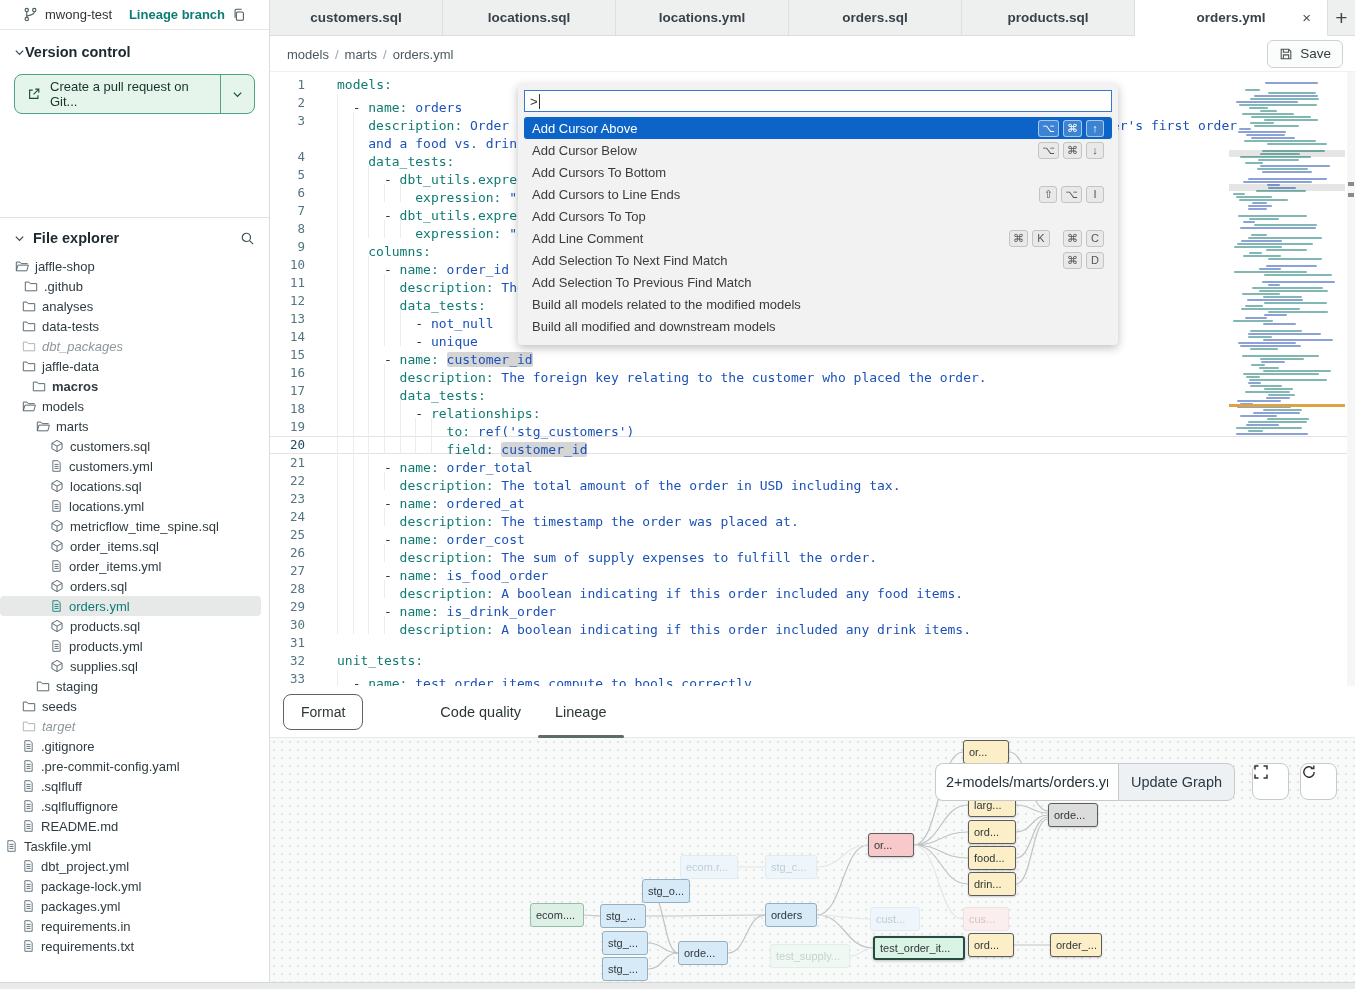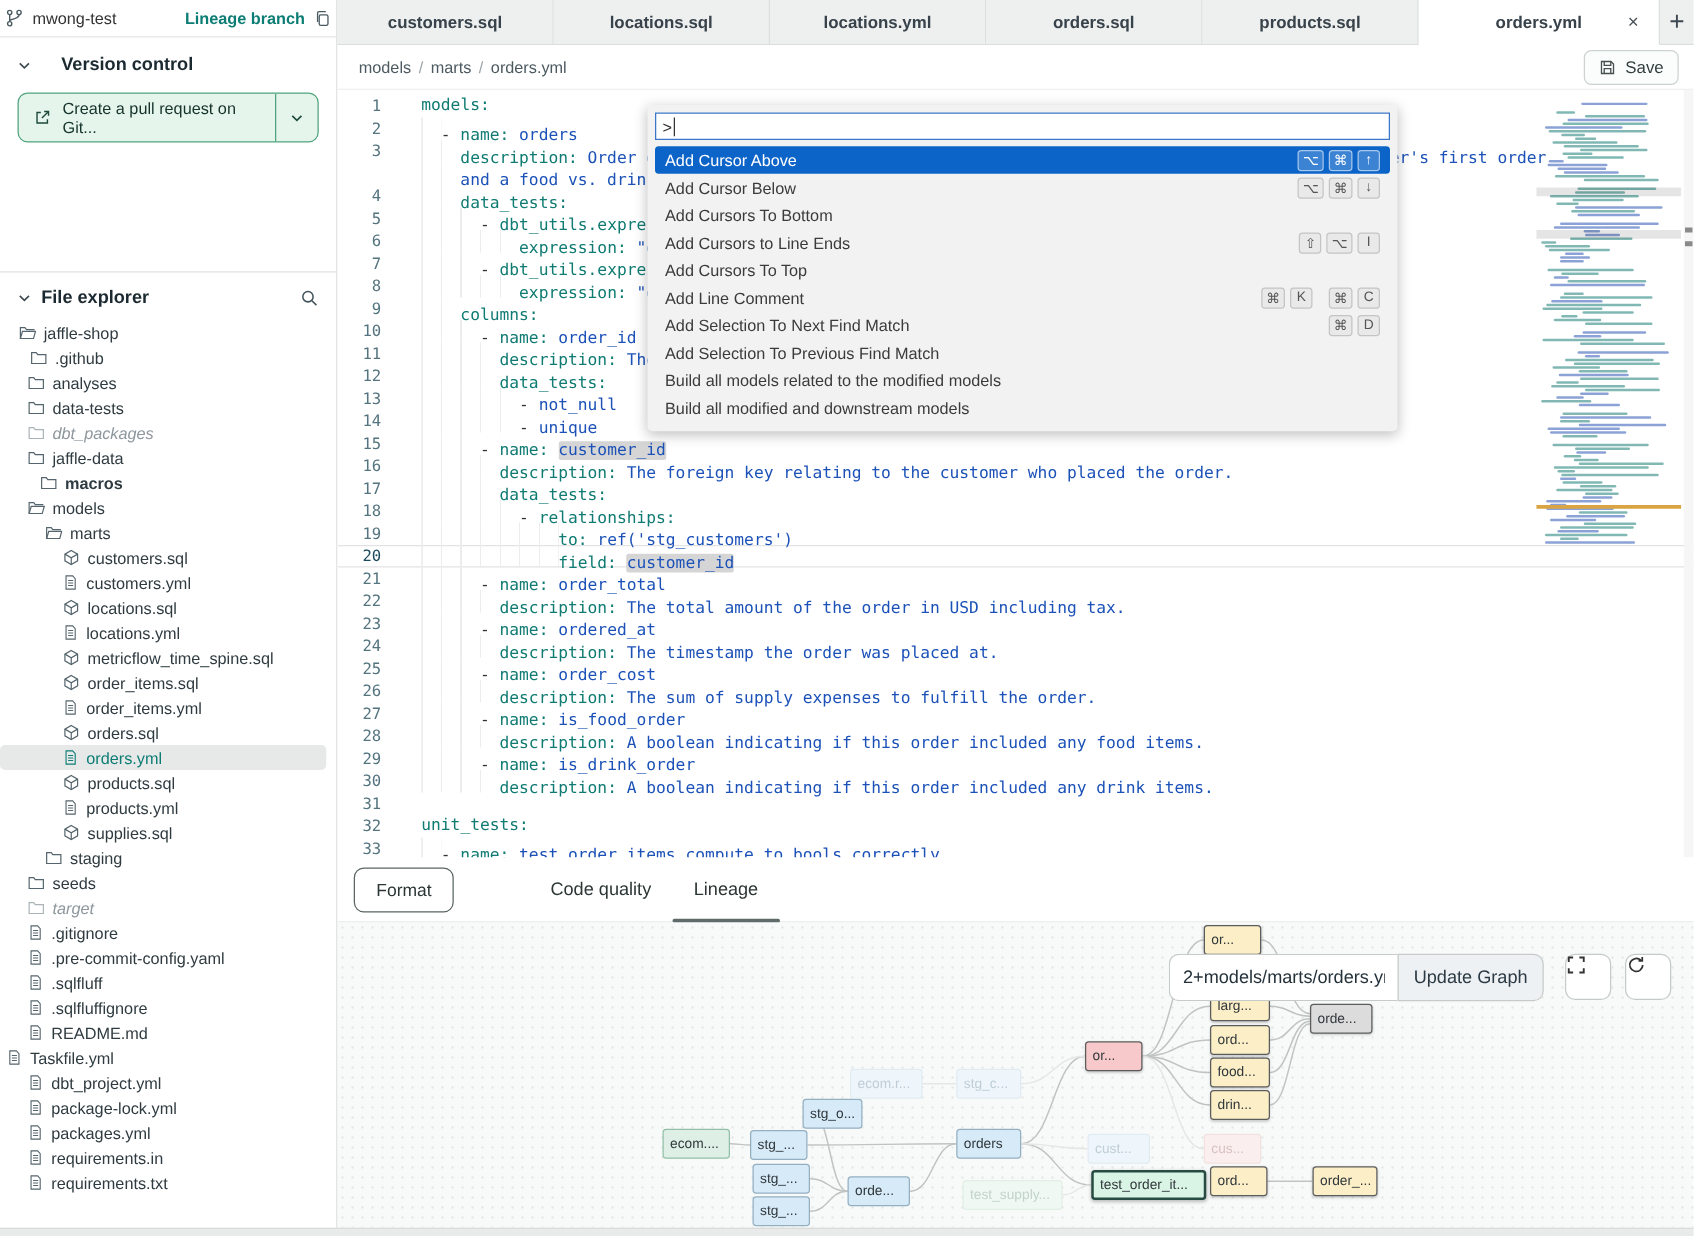--- a/index.html
+++ b/index.html
@@ -2,26 +2,26 @@
 <html><head>
 <meta charset="utf-8">
 <style>
   * { box-sizing: border-box; margin: 0; padding: 0; }
   html,body { width:1355px; height:989px; overflow:hidden; }
   body { font-family:"Liberation Sans", sans-serif; background:#fff; color:#333; }
   .app { display:flex; width:1355px; height:982px; }
 
   
   .sidebar { width:270px; flex:none; border-right:1px solid #d9dddc; display:flex; flex-direction:column; background:#fff; }
-  .sb-header { height:30px; flex:none; display:flex; align-items:center; gap:7px; padding:0 4px; border-bottom:1px solid #e3e6e5; }
+  .sb-header { height:30px; flex:none; display:flex; align-items:center; gap:7px; padding:0 23px; border-bottom:1px solid #e3e6e5; }
   .sb-header .icon { color:#4a5a61; display:flex; }
   .branch-name { font-size:13px; color:#333; }
   .change-branch { margin-left:auto; font-size:13px; color:#0c7d74; font-weight:600; cursor:pointer; }
   .vc-section { height:188px; flex:none; border-bottom:1px solid #e0e3e2; padding:14px 14px 0 14px; }
-  .section-title-row { display:flex; align-items:center; gap:24px; margin-bottom:14px; }
+  .section-title-row { display:flex; align-items:center; gap:0; margin-bottom:14px; }
   .section-title { font-size:14.5px; font-weight:700; color:#1b2930; }
   .chev { color:#3c4a50; display:flex; }
   .pr-button { display:flex; height:40px; border:1px solid #4ea47e; border-radius:8px; background:#e6f5ec; overflow:hidden; cursor:pointer; }
   .pr-main { flex:1; display:flex; align-items:center; gap:9px; padding:0 12px; font-size:13px; color:#15332b; }
   .pr-main .icon { color:#1d4a3c; display:flex; }
   .pr-caret { width:34px; flex:none; border-left:1px solid #4ea47e; display:flex; align-items:center; justify-content:center; color:#1d4a3c; }
   .fe-section { flex:1; overflow:hidden; padding-top:12px; }
   .fe-header { display:flex; align-items:center; gap:8px; padding:0 14px; margin-bottom:10px; }
   .fe-header .search { margin-left:auto; color:#42525a; display:flex; cursor:pointer; }
   .tree { font-size:13px; color:#2f3b40; }

